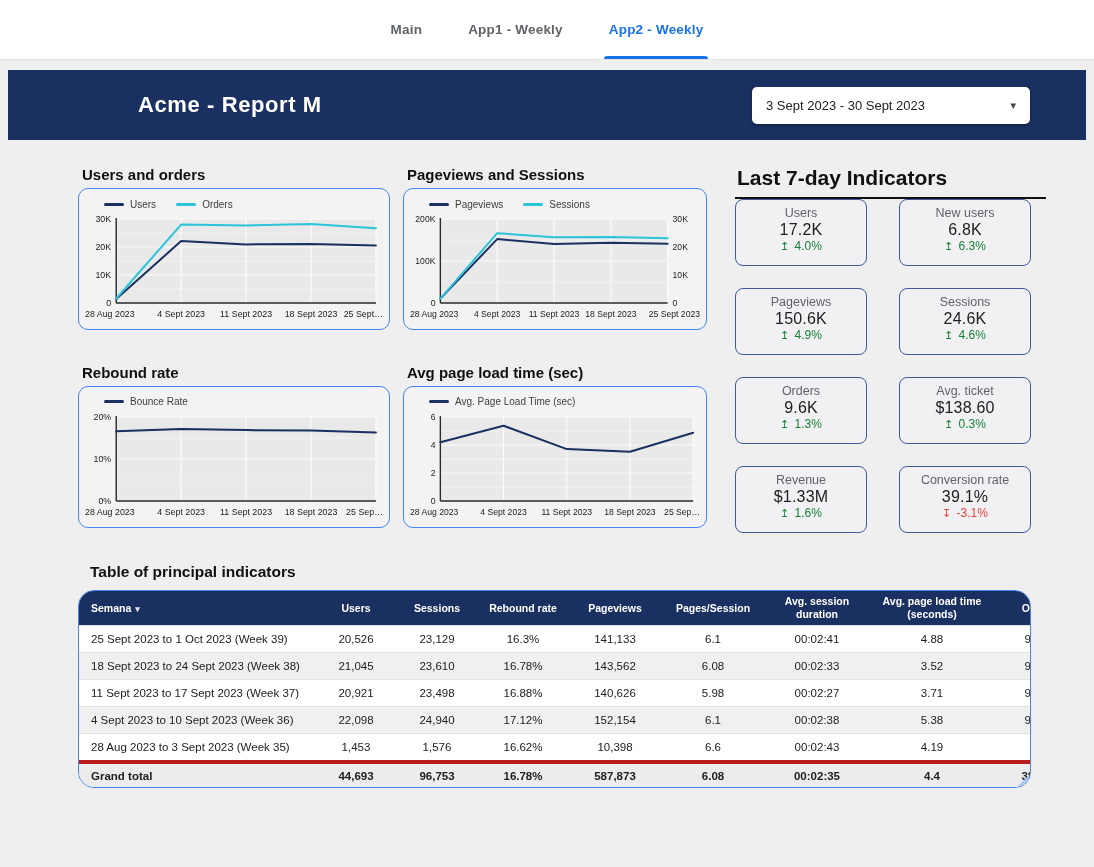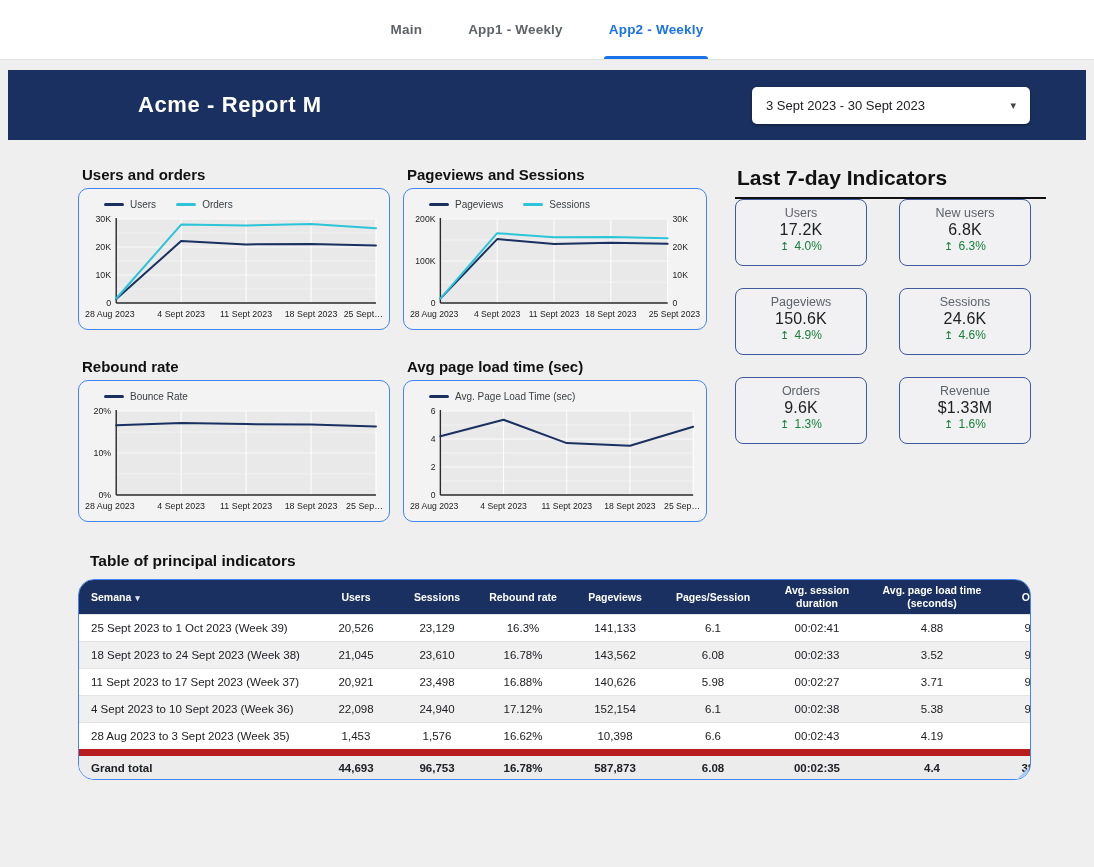--- a/index.html
+++ b/index.html
@@ -57,21 +57,21 @@
   .table-card{border:1.5px solid #4285f4;border-radius:16px;background:#ffffff;
     overflow:hidden;position:relative;}
   table{width:100%;border-collapse:collapse;table-layout:fixed;font-size:11.5px;color:#202124;}
   thead th{background:#1a3060;color:#ffffff;font-size:10.5px;font-weight:700;height:30px;
     text-align:center;padding:2px 4px;line-height:1.2;cursor:pointer;}
   th.col-0,td.col-0{text-align:left;padding-left:12px;}
   th .sort-caret{font-size:9px;margin-left:4px;color:#dfe4ee;}
   tbody td{height:26px;text-align:center;border-top:1px solid #e3e3e3;padding:0 4px;
     white-space:nowrap;overflow:hidden;text-overflow:ellipsis;}
   tbody tr:nth-child(even){background:#f0f0f0;}
-  tfoot td{font-weight:700;background:#ececec;border-top:7px solid #b91c1c;height:23px;
+  tfoot td{font-weight:700;background:#ececec;border-top:4px solid #b91c1c;height:23px;
     text-align:center;padding:0 4px;}
   tfoot td.col-0{text-align:left;padding-left:12px;}
   .resize-corner{position:absolute;right:1px;bottom:1px;width:0;height:0;
     border-left:11px solid transparent;border-bottom:11px solid #a9c8f2;cursor:nwse-resize;}
 </style>
 </head>
 <body>
 
 <div class="topbar">
   <div class="tab-bar">
@@ -267,23 +267,33 @@
             <div class="card-label">Sessions</div>
             <div class="card-value">24.6K</div>
             <div class="card-delta delta-up"><span class="arrow">↥</span><span> 4.6%</span></div>
           </div>
           <div class="card">
             <div class="card-label">Orders</div>
             <div class="card-value">9.6K</div>
             <div class="card-delta delta-up"><span class="arrow">↥</span><span> 1.3%</span></div>
           </div>
           <div class="card">
+            <div class="card-label">Avg. ticket</div>
+            <div class="card-value">$138.60</div>
+            <div class="card-delta delta-up"><span class="arrow">↥</span><span> 0.3%</span></div>
+          </div>
+          <div class="card">
             <div class="card-label">Revenue</div>
             <div class="card-value">$1.33M</div>
             <div class="card-delta delta-up"><span class="arrow">↥</span><span> 1.6%</span></div>
+          </div>
+          <div class="card">
+            <div class="card-label">Conversion rate</div>
+            <div class="card-value">39.1%</div>
+            <div class="card-delta delta-down"><span class="arrow">↧</span><span> -3.1%</span></div>
           </div>
         </div>
     </div>
   </div>
 
   <div class="table-section">
     <div class="table-title">Table of principal indicators</div>
     <div class="table-card">
       <table>
         <thead>

